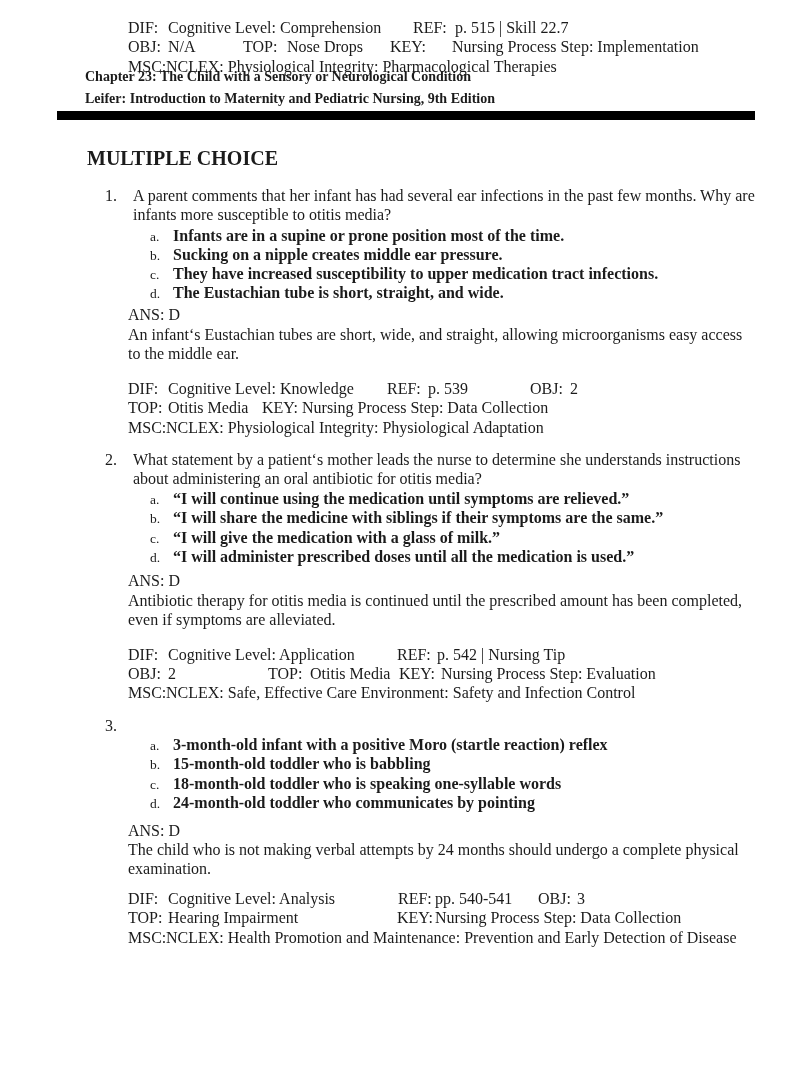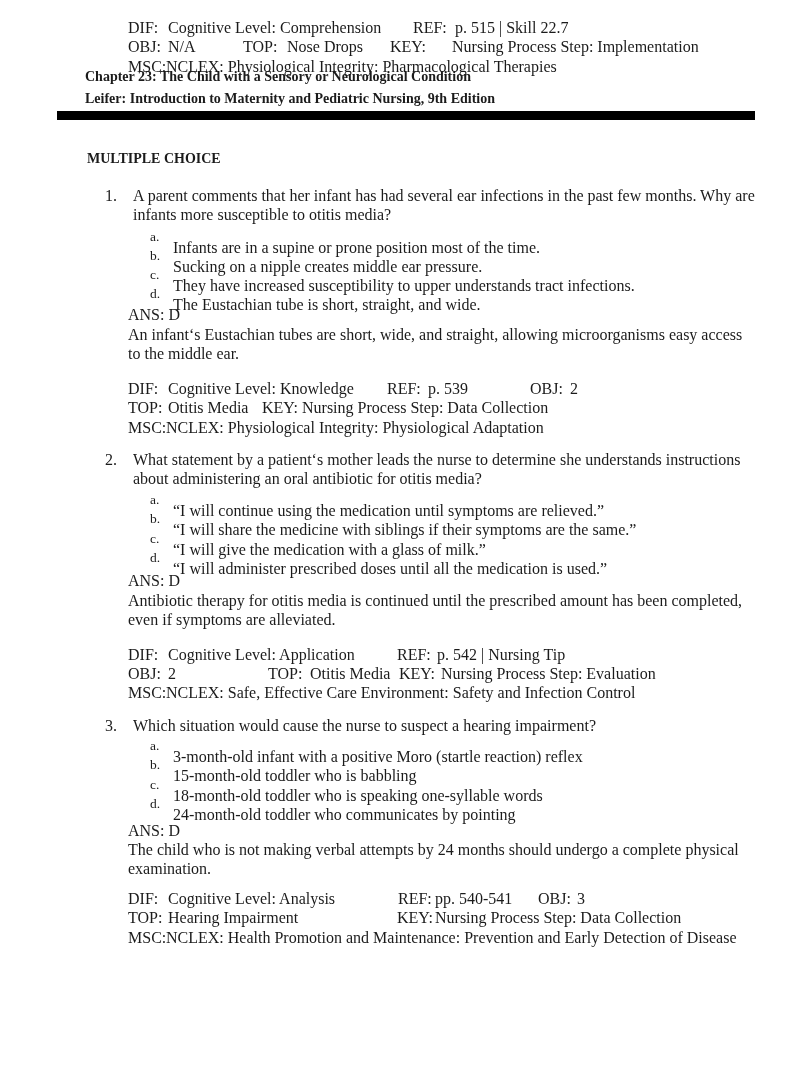--- a/index.html
+++ b/index.html
@@ -10,29 +10,29 @@
     overflow:hidden;
   }
 
   
   .meta-block { position:absolute; left:0; width:100%; }
   .mline { position:relative; height:19.3px;text-align:center; }
   .mline span { position:absolute; top:0; white-space:nowrap; }
 
   .h-chapter { position:absolute; left:85px; font-weight:bold; font-size:14px; white-space:nowrap; }
   .rule { position:absolute; left:57px; width:698px; height:9px; background:#000000; }
-  .mc-heading { position:absolute; left:87px; font-weight:bold; font-size:14px; white-space:nowrap; }
+  .mc-heading { position:absolute; left:87px; font-weight:bold; font-size:20px; white-space:nowrap; }
 
   .question { position:absolute; left:0; width:100%; }
   .qnum { position:absolute; left:105px; top:0; }
   .stem { position:absolute; left:133px; top:0; width:622px; }
   .opts { position:absolute; left:0; width:100%; }
   .opt { position:relative; height:19.3px; }
   .opt .letter { position:absolute; left:150px; top:1px; font-size:13.5px; }
-  .opt .otext { position:absolute; left:173px; top:12px; white-space:nowrap; }
+  .opt .otext { position:absolute; left:173px; top:0; white-space:nowrap;font-weight:bold; }
   .ans { position:absolute; left:128px; white-space:nowrap; }
   .rationale { position:absolute; left:128px; width:624px; }
 </style>
 </head>
 <body>
 
 <div class="page">
 
   <div class="meta-block" style="top:18px">
     <div class="mline">
@@ -68,21 +68,21 @@
       <div class="opt">
         <span class="letter">a.</span>
         <span class="otext">Infants are in a supine or prone position most of the time.</span>
       </div>
       <div class="opt">
         <span class="letter">b.</span>
         <span class="otext">Sucking on a nipple creates middle ear pressure.</span>
       </div>
       <div class="opt">
         <span class="letter">c.</span>
-        <span class="otext">They have increased susceptibility to upper understands tract infections.</span>
+        <span class="otext">They have increased susceptibility to upper medication tract infections.</span>
       </div>
       <div class="opt">
         <span class="letter">d.</span>
         <span class="otext">The Eustachian tube is short, straight, and wide.</span>
       </div>
     </div>
     <div class="ans" style="top:119px">ANS: D</div>
     <div class="rationale" style="top:138.5px">An infant‘s Eustachian tubes are short, wide, and straight, allowing microorganisms easy access to the middle ear.</div>
     <div class="meta-block" style="top:193px">
       <div class="mline">
@@ -146,21 +146,20 @@
       </div>
       <div class="mline">
         <span style="left:128px">MSC:</span>
         <span style="left:166px">NCLEX: Safe, Effective Care Environment: Safety and Infection Control</span>
       </div>
     </div>
   </section>
 
   <section class="question" style="top:715.5px; height:240px">
     <span class="qnum">3.</span>
-    <div class="stem">Which situation would cause the nurse to suspect a hearing impairment?</div>
     <div class="opts" style="top:19.5px">
       <div class="opt">
         <span class="letter">a.</span>
         <span class="otext">3-month-old infant with a positive Moro (startle reaction) reflex</span>
       </div>
       <div class="opt">
         <span class="letter">b.</span>
         <span class="otext">15-month-old toddler who is babbling</span>
       </div>
       <div class="opt">

